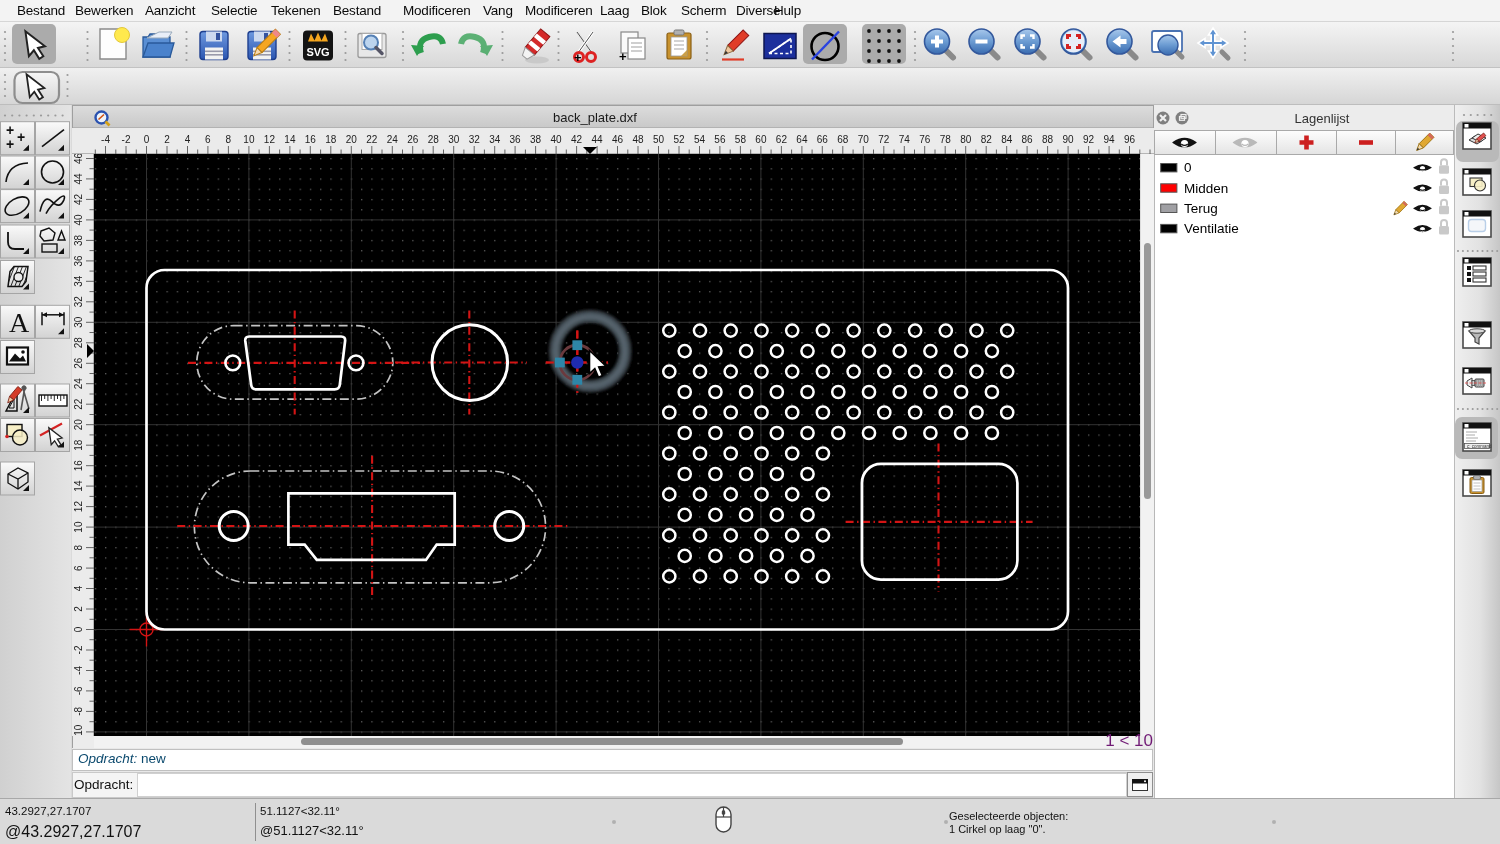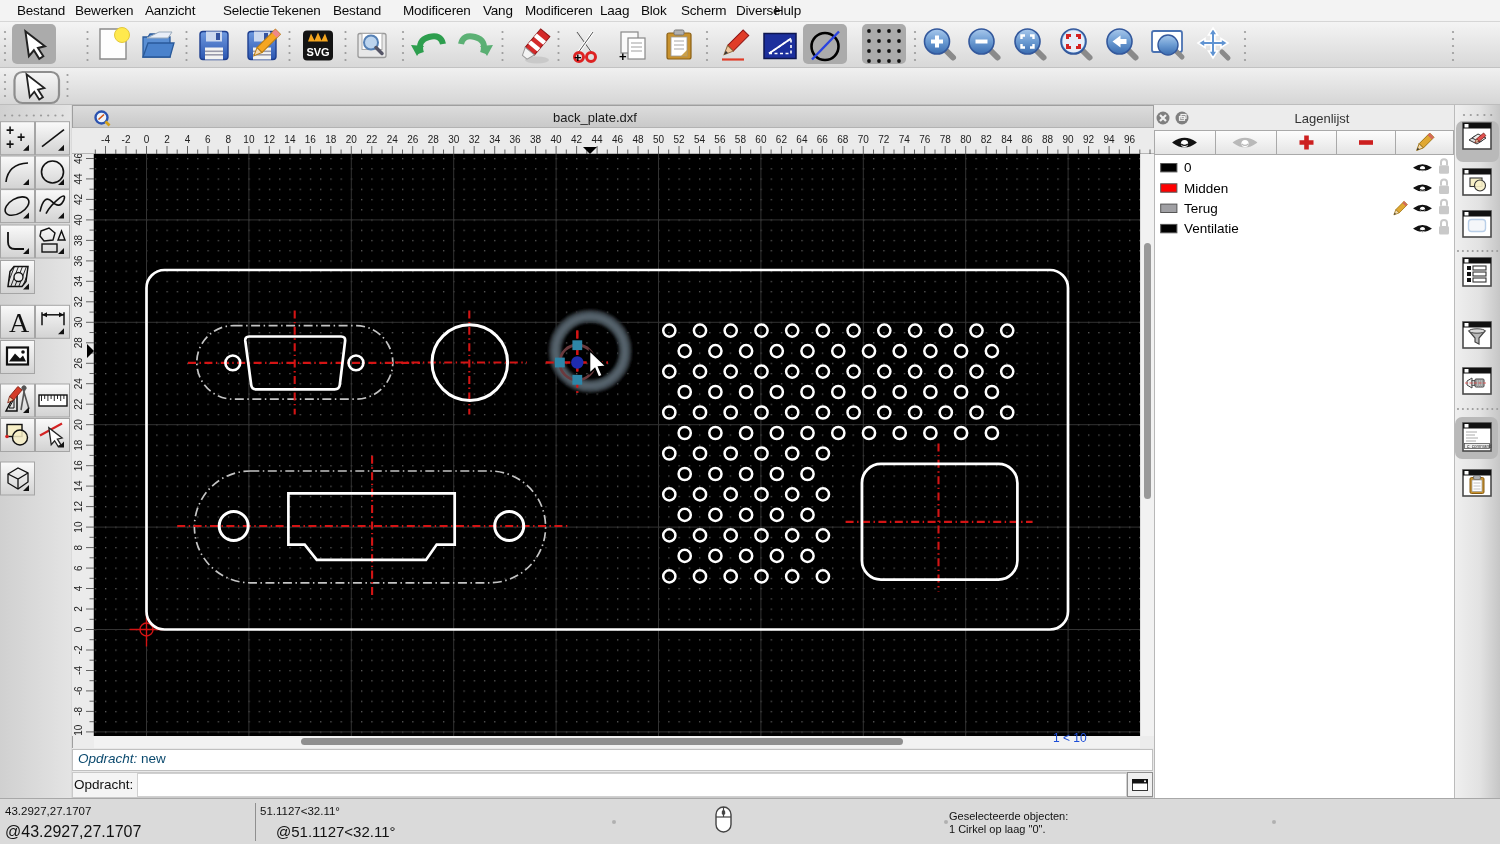--- a/index.html
+++ b/index.html
@@ -4,21 +4,21 @@
 html,body{width:1500px;height:844px;overflow:hidden;font-family:"Liberation Sans",sans-serif;background:#dadada}
 .abs{position:absolute}
 #page{position:relative;width:1500px;height:604px}
 .mi{position:absolute;top:3px;font-size:13.5px;color:#0a0a0a;letter-spacing:-0.2px}
 </style></head><body>
 <div id="page">
     <div class="abs" style="left:0;top:0;width:1500px;height:22px;background:#f3f3f3;border-bottom:1px solid #d6d6d6"></div>
     <span class="mi" style="left:17px">Bestand</span>
     <span class="mi" style="left:75px">Bewerken</span>
     <span class="mi" style="left:145px">Aanzicht</span>
-    <span class="mi" style="left:223px">Selectie</span>
+    <span class="mi" style="left:211px">Selectie</span>
     <span class="mi" style="left:271px">Tekenen</span>
     <span class="mi" style="left:333px">Bestand</span>
     <span class="mi" style="left:403px">Modificeren</span>
     <span class="mi" style="left:483px">Vang</span>
     <span class="mi" style="left:525px">Modificeren</span>
     <span class="mi" style="left:600px">Laag</span>
     <span class="mi" style="left:641px">Blok</span>
     <span class="mi" style="left:681px">Scherm</span>
     <span class="mi" style="left:736px">Diverse</span>
     <span class="mi" style="left:774px">Hulp</span>
@@ -853,39 +853,39 @@
       </g>
       <circle cx="483.3" cy="208.5" r="6.2" fill="#1e2cb0"></circle>
       <path d="M495.5 196.5 L495.5 219.5 L500.8 214.6 L504.5 223.3 L508.4 221.6 L504.7 213 L512 212.2 Z" fill="#fff" stroke="#000" stroke-width="1.6"></path>
     </svg>
     <div class="abs" style="left:1140px;top:154px;width:14px;height:582px;background:#f2f2f2;border-left:1px solid #dcdcdc"></div>
     <div class="abs" style="left:1144px;top:243px;width:7px;height:256px;background:#999;border-radius:3.5px"></div>
     <div class="abs" style="left:94px;top:736px;width:1046px;height:12px;background:#f2f2f2"></div>
     <div class="abs" style="left:73px;top:736px;width:21px;height:12px;background:#ececec"></div>
     <div class="abs" style="left:301px;top:737.5px;width:602px;height:7px;background:#8f8f8f;border-radius:3.5px"></div>
     <div class="abs" style="left:1140px;top:736px;width:14px;height:12px;background:#ececec"></div>
-    <div class="abs" style="left:1053px;top:731px;width:100px;font-size:12px;color:#1d4ed8;">1 &lt; 10</div>
+    <div class="abs" style="left:1053px;top:731px;width:100px;font-size:17px;color:#701a75;text-align:right">1 &lt; 10</div>
     <div class="abs" style="left:72px;top:748px;width:1082px;height:50px;background:#e8e8e8"></div>
     <div class="abs" style="left:72px;top:749px;width:1081px;height:22px;background:#fff;border:1px solid #c0c0c0"></div>
     <div class="abs" style="left:78px;top:751px;font-size:13.5px;color:#0c4a6e"><i>Opdracht:</i> new</div>
     <div class="abs" style="left:72px;top:772px;width:1081px;height:26px;background:#f4f4f4;border:1px solid #c9c9c9"></div>
     <div class="abs" style="left:74px;top:777px;font-size:13.5px;color:#111">Opdracht:</div>
     <div class="abs" style="left:137px;top:773px;width:990px;height:24px;background:#fff;border:1px solid #d0d0d0"></div>
     <div class="abs" style="left:1127px;top:772px;width:26px;height:25px;background:#f0f0f0;border:1.5px solid #8e8e8e"></div>
     <svg class="abs" style="left:1132px;top:779px" width="16" height="12" viewBox="0 0 16 12">
 <rect x="0.5" y="0.5" width="15" height="11" fill="#fff" stroke="#333"></rect>
       <rect x="0" y="0" width="16" height="4.5" fill="#111"></rect>
       <circle cx="13" cy="2.2" r="1" fill="#fff"></circle>
     </svg>
     <div class="abs" style="left:0;top:798px;width:1500px;height:46px;background:#dadada;border-top:1px solid #a8a8a8"></div>
     <div class="abs" style="left:5px;top:805px;font-size:11.5px;color:#111">43.2927,27.1707</div>
     <div class="abs" style="left:5px;top:823px;font-size:16px;color:#111">@43.2927,27.1707</div>
     <div class="abs" style="left:255px;top:803px;width:1px;height:38px;background:#8f8f8f"></div>
     <div class="abs" style="left:260px;top:805px;font-size:11.5px;color:#111">51.1127&lt;32.11°</div>
-    <div class="abs" style="left:276px;top:823px;font-size:15px;color:#111">@51.1127&lt;32.11°</div>
+    <div class="abs" style="left:260px;top:823px;font-size:13px;color:#111">@51.1127&lt;32.11°</div>
     <svg class="abs" style="left:715px;top:806px" width="17" height="27" viewBox="0 0 17 27">
 <rect x="1" y="1" width="15" height="25" rx="7.5" fill="#fff" stroke="#444" stroke-width="1.4"></rect>
 <line x1="1" y1="11" x2="16" y2="11" stroke="#444" stroke-width="1.2"></line>
 <line x1="8.5" y1="1" x2="8.5" y2="11" stroke="#444" stroke-width="1.2"></line>
 <rect x="6.8" y="4" width="3.4" height="5" rx="1.7" fill="#444"></rect>
     </svg>
     <div class="abs" style="left:949px;top:810px;font-size:11px;color:#111;line-height:12.5px">Geselecteerde objecten:<br>1 Cirkel op laag "0".</div>
     <div class="abs" style="left:612px;top:820px;width:4px;height:4px;border-radius:2px;background:#b0b0b0"></div>
     <div class="abs" style="left:944px;top:820px;width:4px;height:4px;border-radius:2px;background:#b0b0b0"></div>
     <div class="abs" style="left:1272px;top:820px;width:4px;height:4px;border-radius:2px;background:#b0b0b0"></div>

